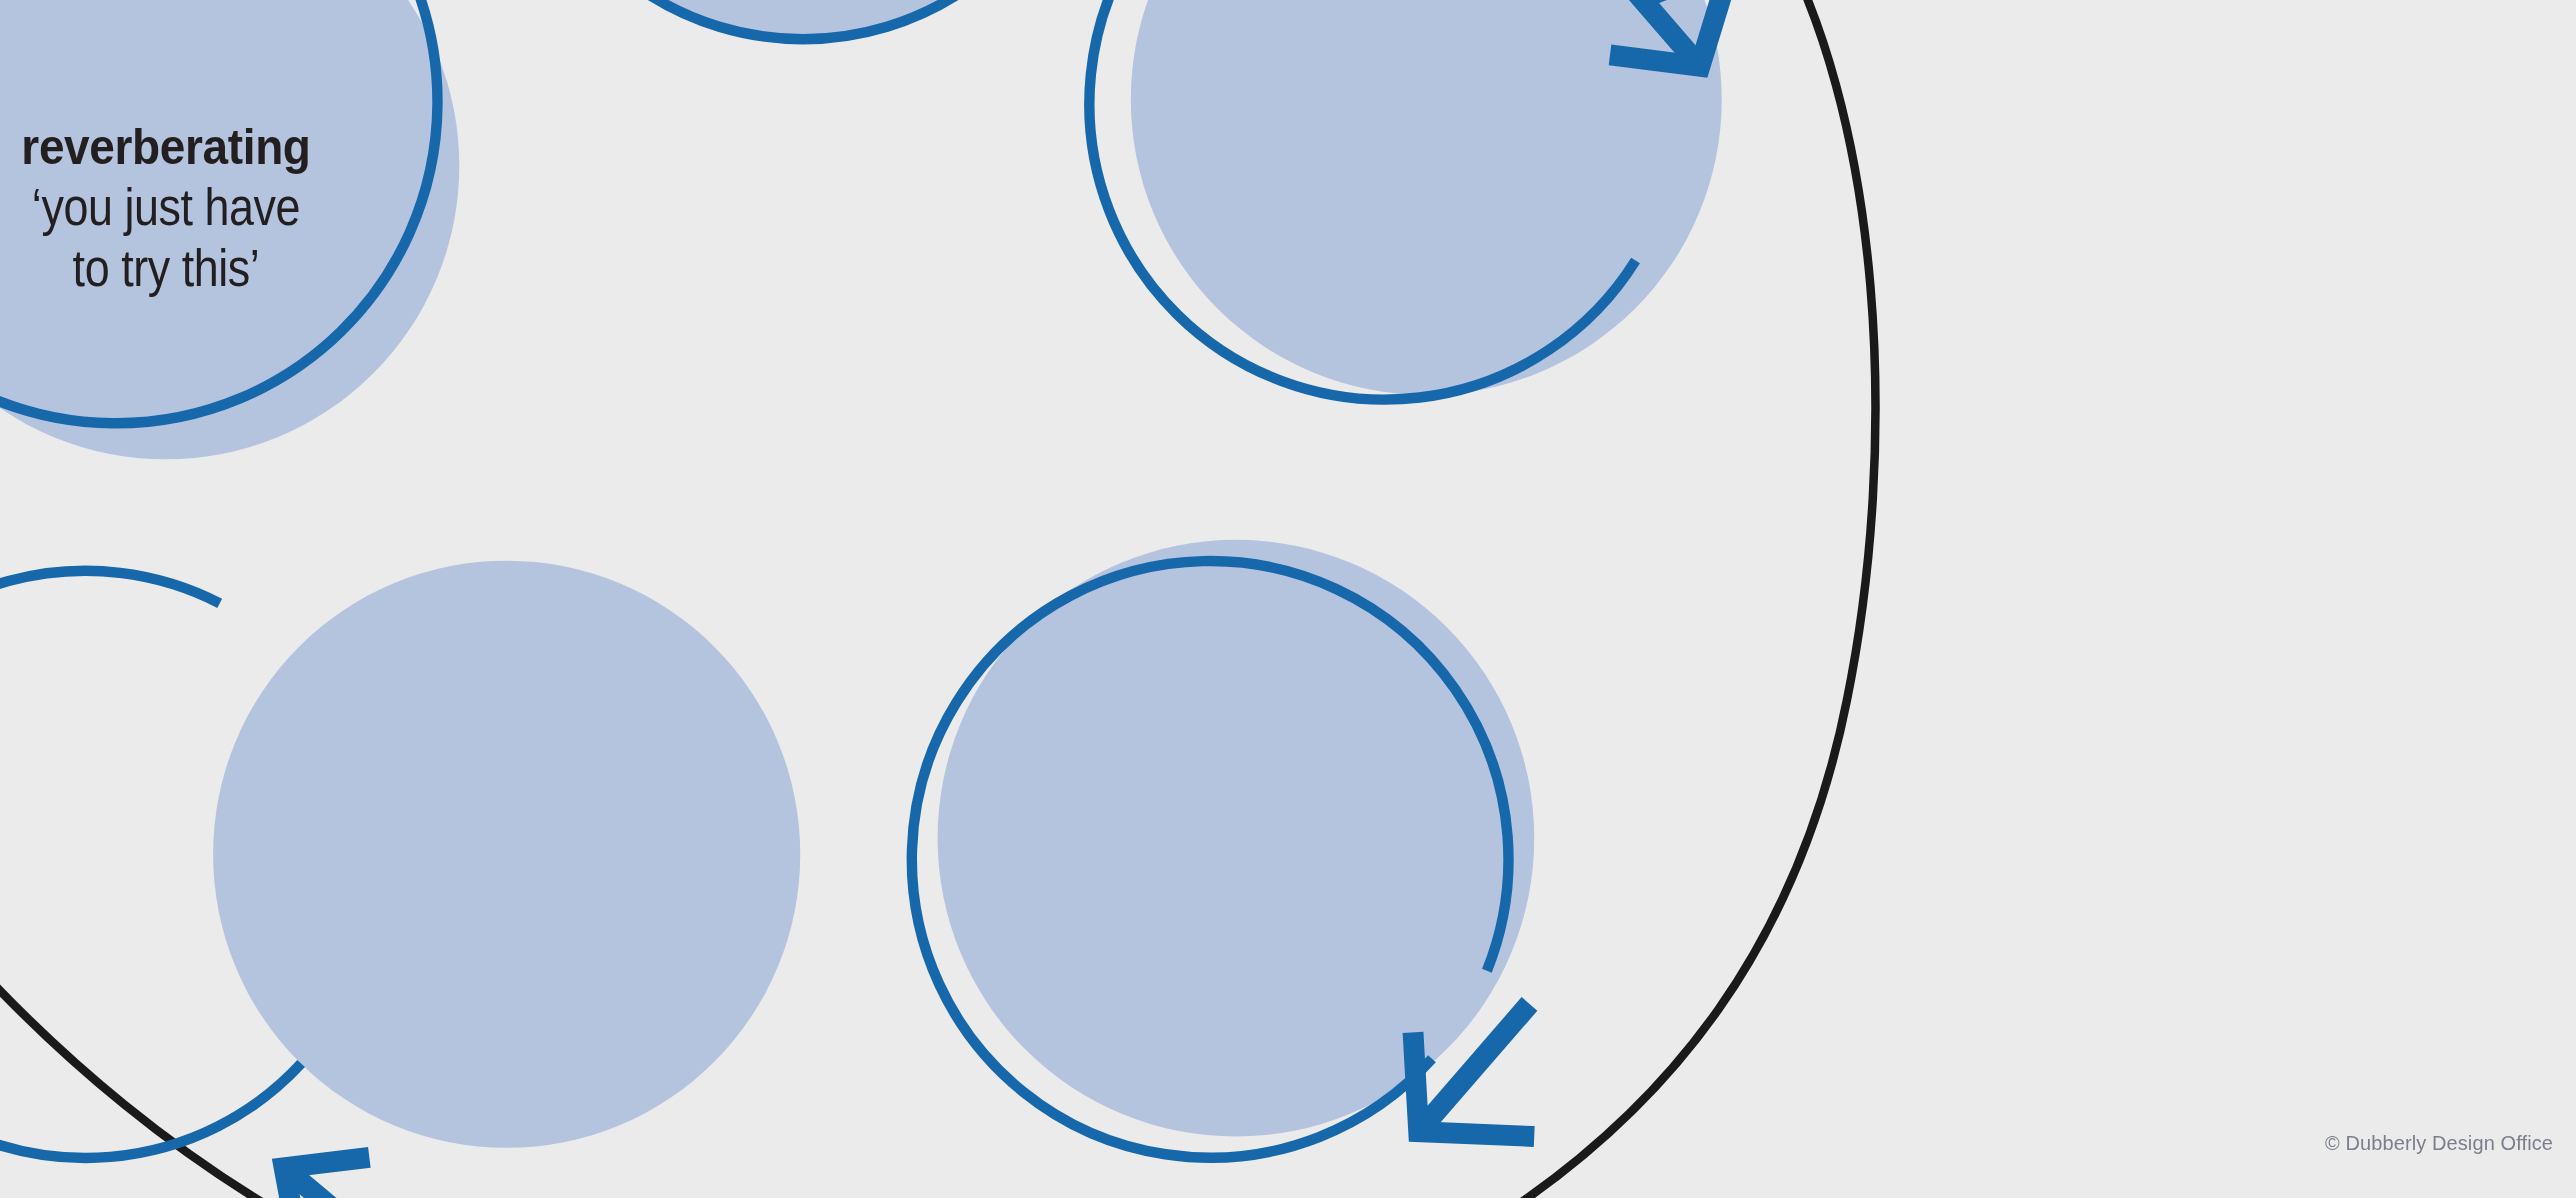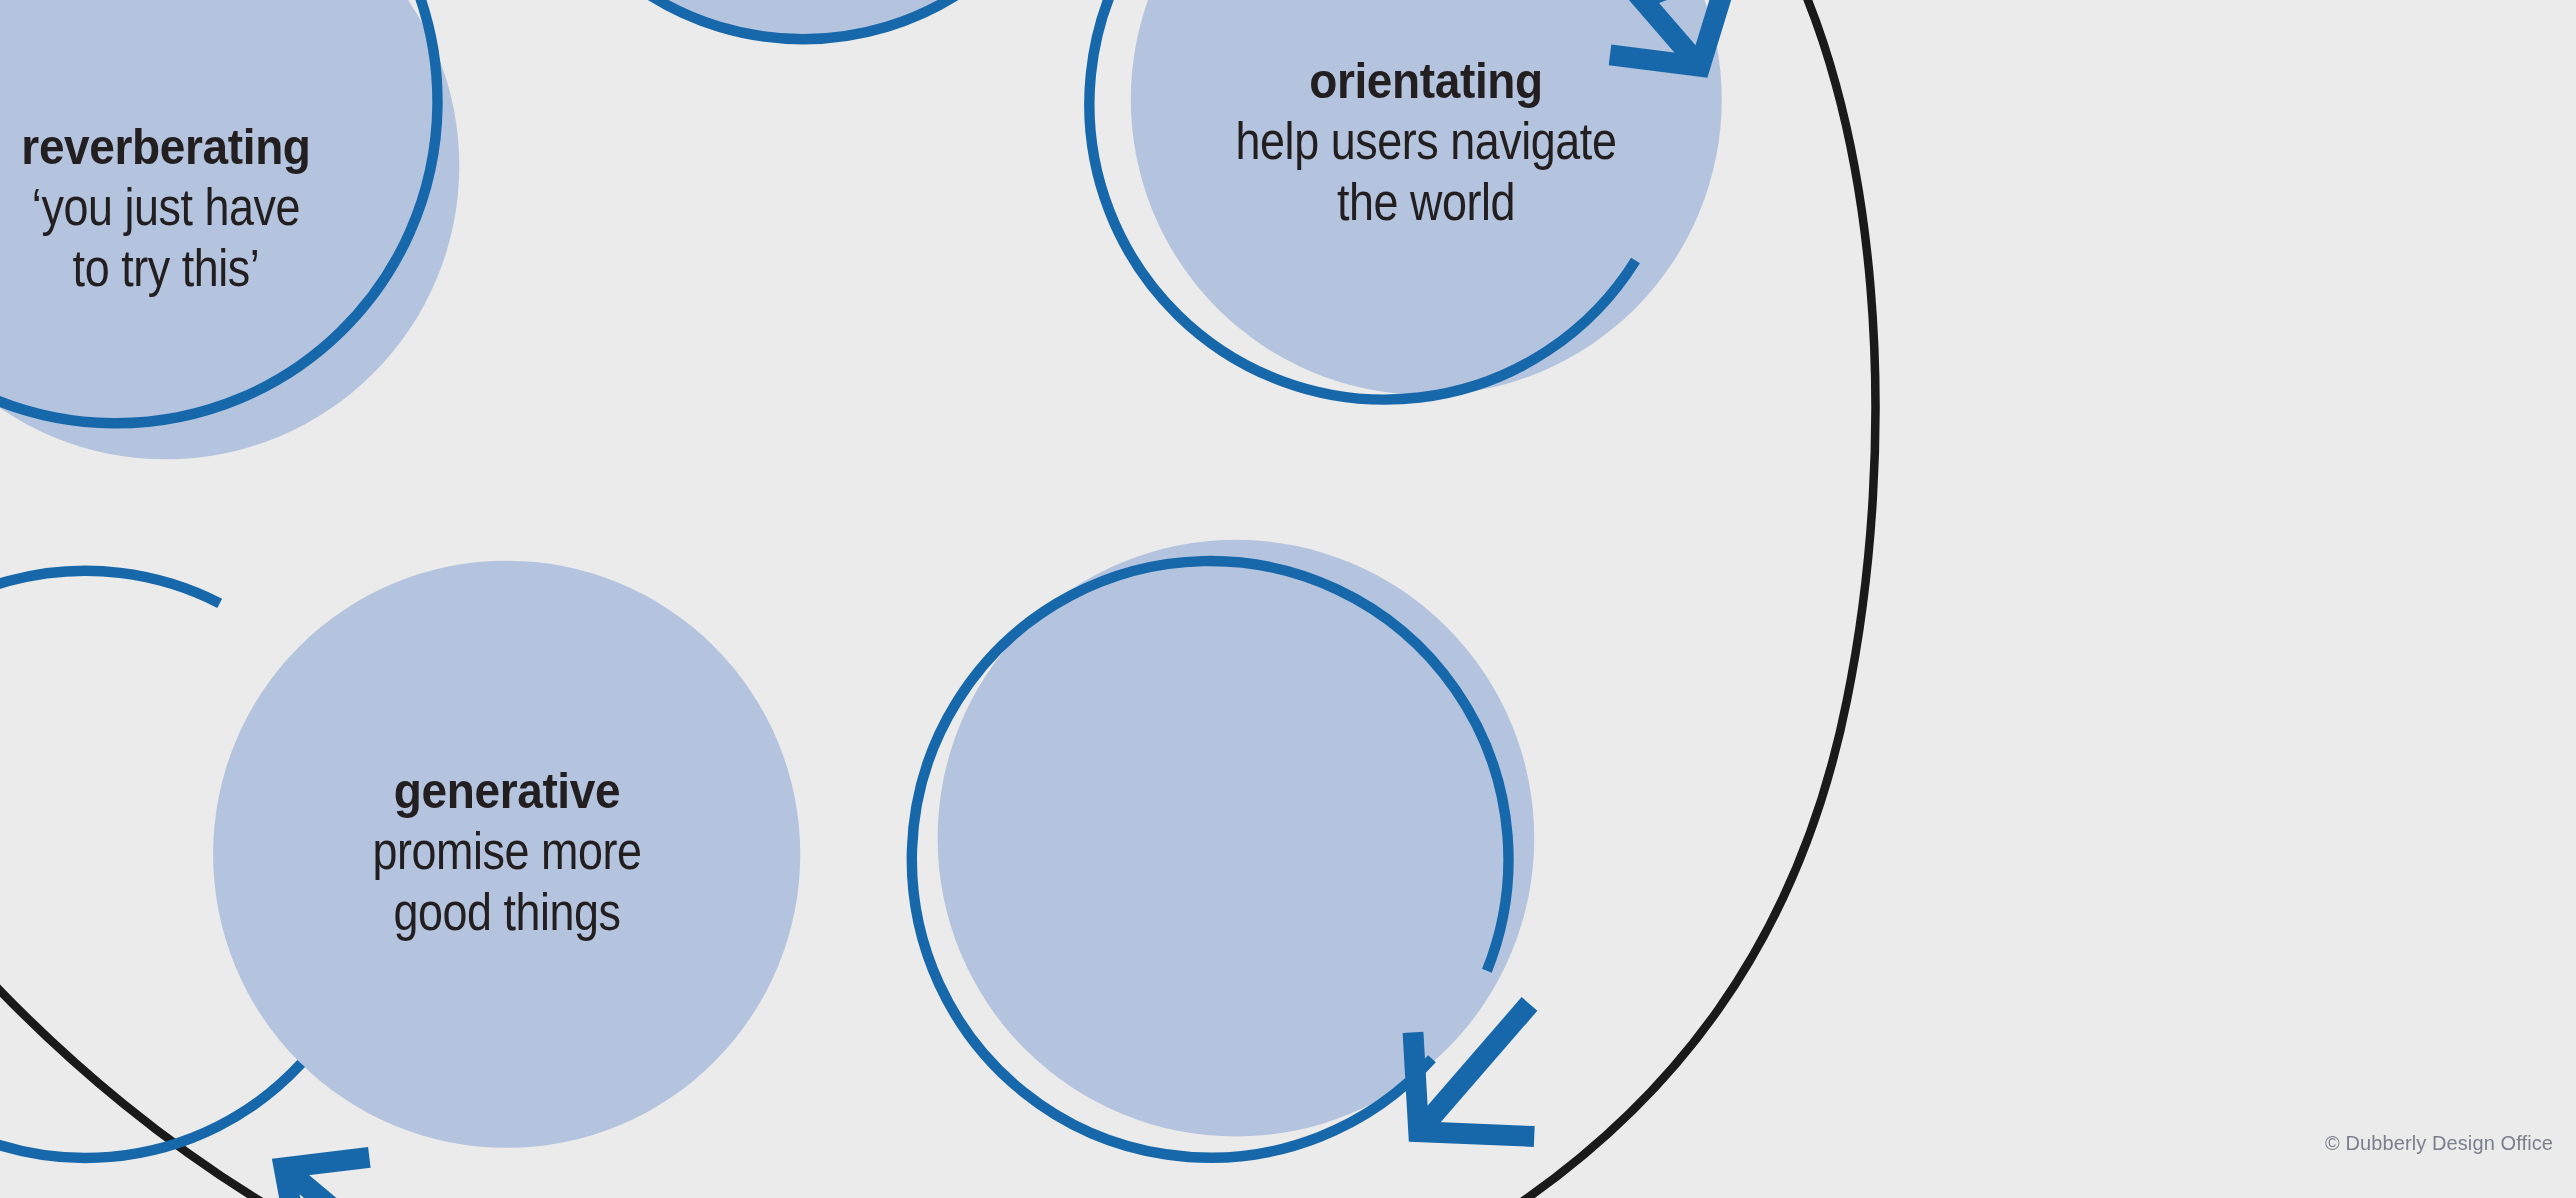--- a/index.html
+++ b/index.html
@@ -120,33 +120,19 @@
   </svg>
 
   <div class="node-text" style="left:-175px; top:119px; width:682px;">
     <span class="node-title">reverberating</span>
     <span class="node-desc">
       <span class="l">‘you just have</span>
       <span class="l">to try this’</span>
     </span>
   </div>
 
-  <div class="node-text" style="left:1085px; top:53px; width:682px;">
-    <span class="node-title">orientating</span>
-    <span class="node-desc">
-      <span class="l">help users navigate</span>
-      <span class="l">the world</span>
-    </span>
-  </div>
 
-  <div class="node-text" style="left:166px; top:763px; width:682px;">
-    <span class="node-title">generative</span>
-    <span class="node-desc">
-      <span class="l">promise more</span>
-      <span class="l">good things</span>
-    </span>
-  </div>
 
 
   <div id="copyright">© Dubberly Design Office</div>
 
 </div>
 
 
 </body></html>

